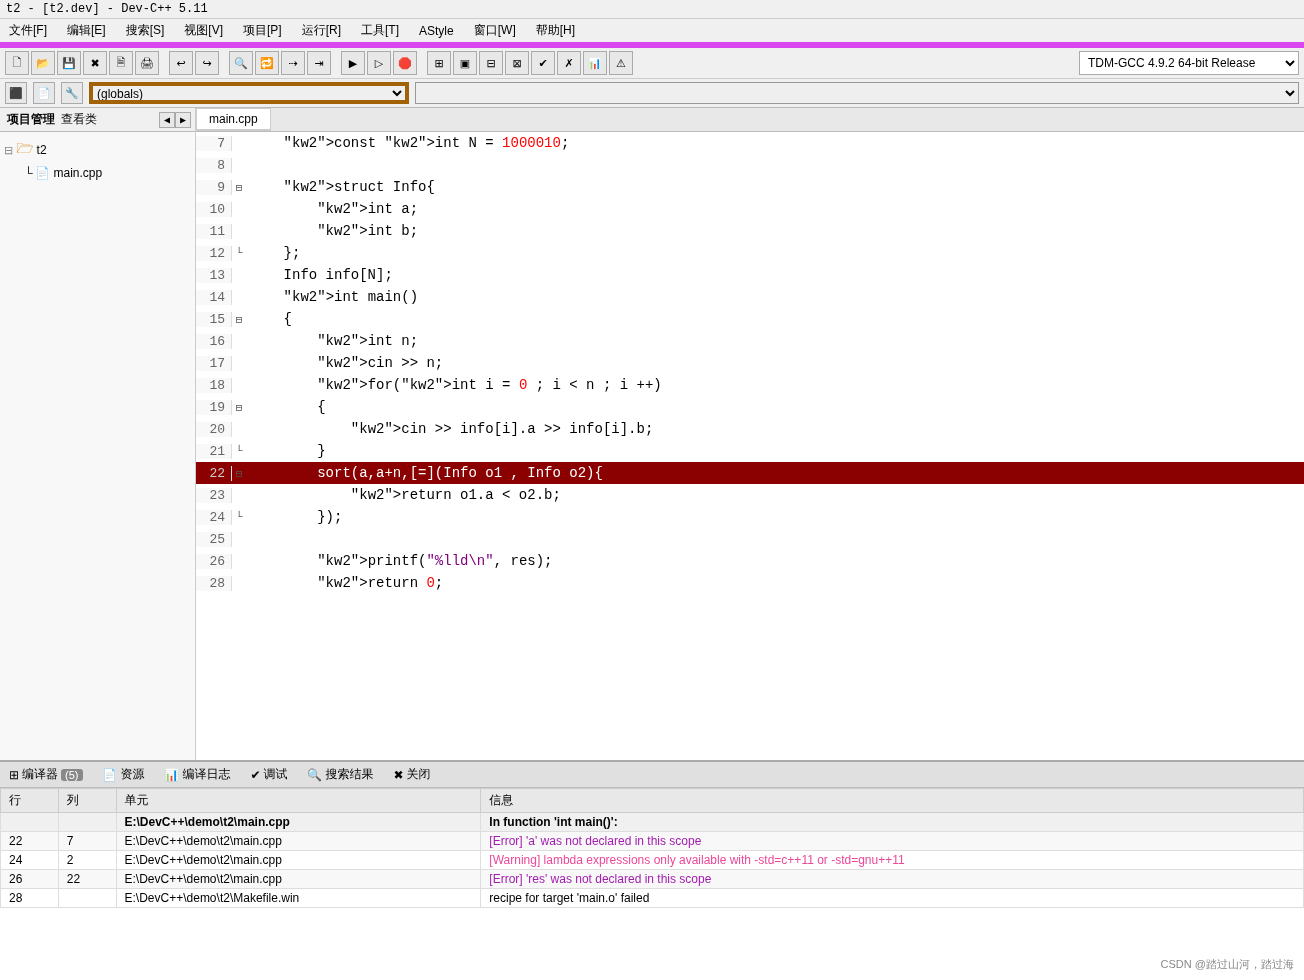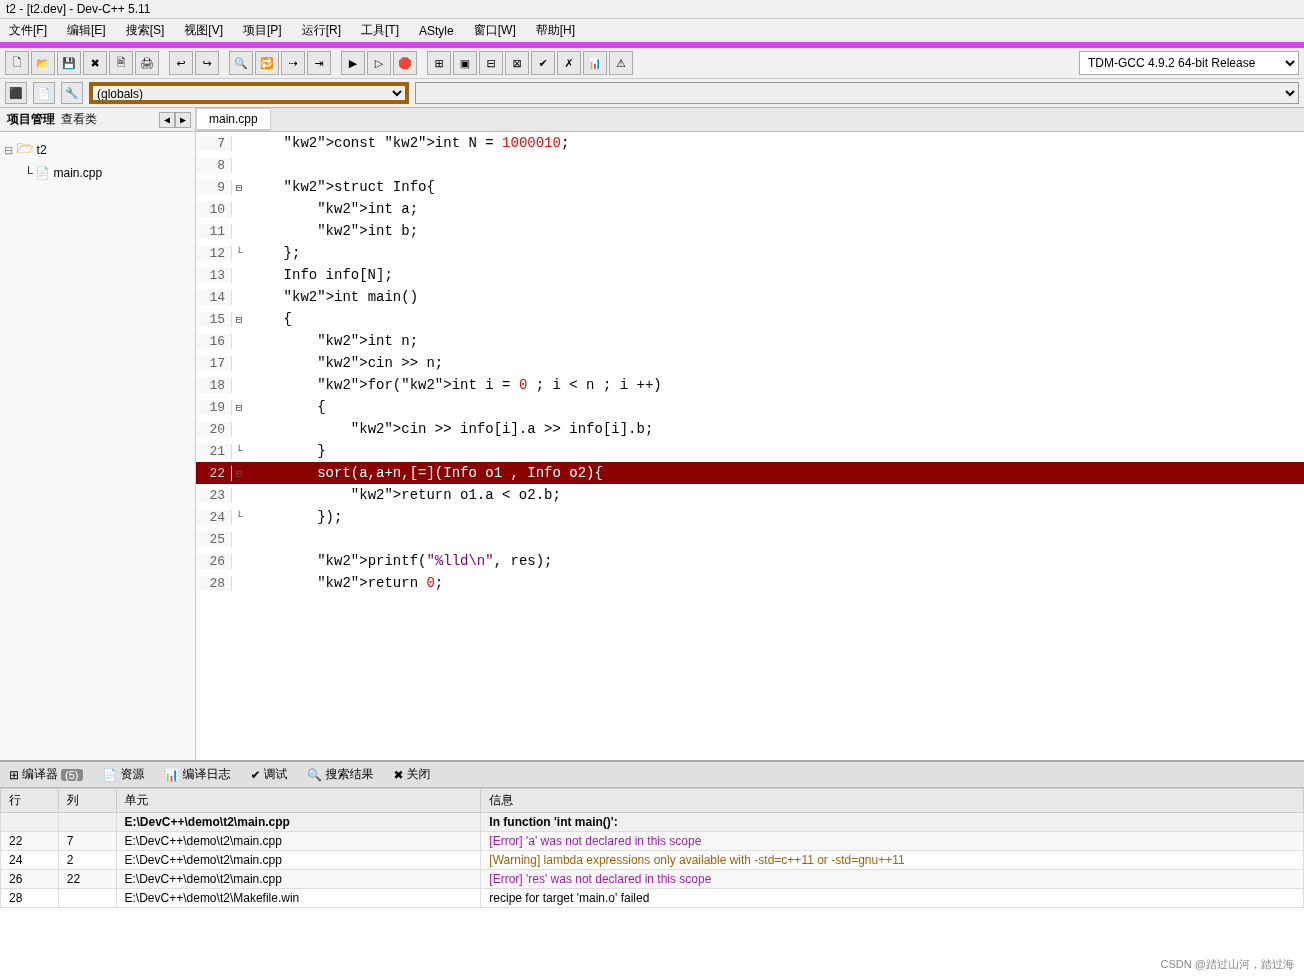--- a/index.html
+++ b/index.html
@@ -11,21 +11,21 @@
       height: 980px;
       overflow: hidden;
       display: flex;
       flex-direction: column;
     }
     
     .title-bar {
       background: #f0f0f0;
       padding: 2px 6px;
       font-size: 12px;
-      font-family: Liberation Sans, sans-serif;
+      font-family: Liberation Mono, monospace;
       border-bottom: 1px solid #ccc;
       display: flex;
       align-items: center;
     }
     
     .menu-bar {
       background: #f0f0f0;
       padding: 2px 6px;
       font-size: 12px;
       font-family: 'Segoe UI', sans-serif;
@@ -266,21 +266,21 @@
       padding: 3px 8px;
       text-align: left;
       font-weight: normal;
     }
     td {
       border: 1px solid #ddd;
       padding: 2px 8px;
     }
     tr:nth-child(even) td { background: #f8f8f8; }
     .err-red { color: #a21caf; }
-    .err-orange { color: #a16207; }
+    .err-orange { color: #ec4899; }
     tr.header-row td { font-weight: bold; background: #f0f0f0; }
     .watermark {
       position: absolute;
       bottom: 8px;
       right: 10px;
       font-size: 11px;
       color: #888;
       font-family: 'Segoe UI', sans-serif;
     }
   </style>

